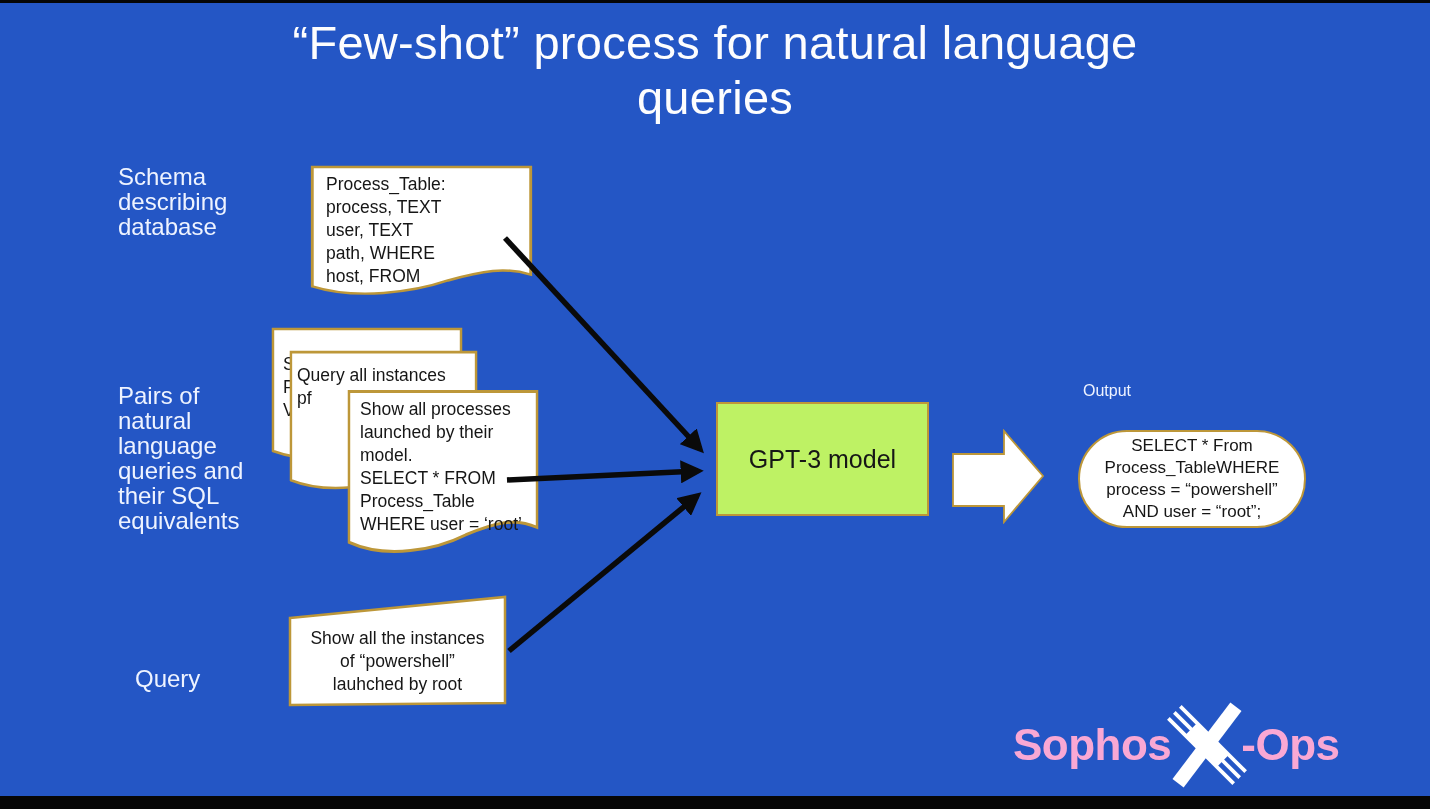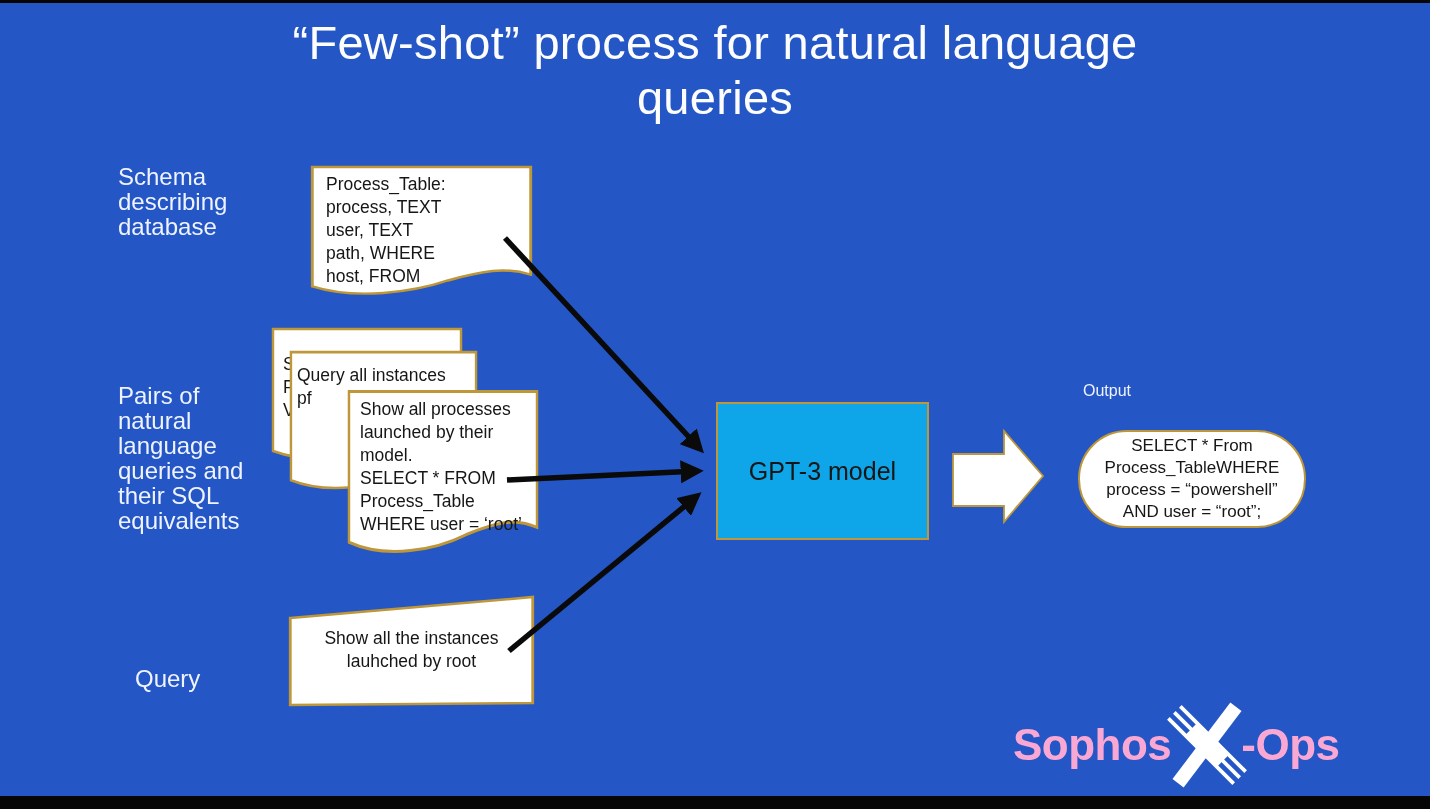--- a/index.html
+++ b/index.html
@@ -34,26 +34,26 @@
     font-weight:400;
   }
   #doc-schema{left:310px;top:165px;width:223px;height:137px;z-index:3;}
   #doc-schema .doc-text{left:16px;top:8px;}
   #doc-back{left:271px;top:327px;width:192px;height:140px;z-index:1;}
   #doc-back .doc-text{left:12px;top:26px;}
   #doc-middle{left:289px;top:350px;width:189px;height:147px;z-index:2;}
   #doc-middle .doc-text{left:8px;top:14px;}
   #doc-front{left:315px;top:389px;width:192px;height:173px;z-index:3;margin-left:32px;}
   #doc-front .doc-text{left:13px;top:9px;}
-  #doc-query{left:288px;top:595px;width:247px;height:112px;z-index:3;}
+  #doc-query{left:288px;top:595px;width:219px;height:112px;z-index:3;}
   #doc-query .doc-text{left:0;right:0;top:32px;text-align:center;}
 
   #gpt-box{
-    position:absolute;left:716px;top:402px;width:213px;height:138px;
-    background:#0ea5e9;border:2px solid #bd9739;box-sizing:border-box;
+    position:absolute;left:716px;top:402px;width:213px;height:114px;
+    background:#bef264;border:2px solid #bd9739;box-sizing:border-box;
     display:flex;align-items:center;justify-content:center;z-index:2;
     color:#161616;font-size:25px;font-weight:500;
   }
 
   #block-arrow{position:absolute;left:952px;top:429px;width:93px;height:95px;z-index:2;}
 
   #output-pill{
     position:absolute;left:1078px;top:430px;width:228px;height:98px;
     background:#ffffff;border:2.5px solid #bd9739;border-radius:49px;
     box-sizing:border-box;z-index:2;
@@ -140,20 +140,21 @@
       <div>WHERE user = ‘root’</div>
     </div>
   </div>
 
   <div id="doc-query" class="doc">
     <svg viewBox="0 0 219 112" preserveAspectRatio="none">
       <polygon points="2,23 217,2 217,108 2,110" fill="#ffffff" stroke="#bd9739" stroke-width="2.5"></polygon>
     </svg>
     <div class="doc-text">
       <div>Show all the instances</div>
+      <div>of “powershell”</div>
       <div>lauhched by root</div>
     </div>
   </div>
 
   <div id="gpt-box">
     <span>GPT-3 model</span>
   </div>
 
   <svg id="block-arrow" viewBox="0 0 93 95">
     <polygon points="1,25 52,25 52,2 91,47 52,93 52,77 1,77" fill="#ffffff" stroke="#bd9739" stroke-width="1.8"></polygon>

